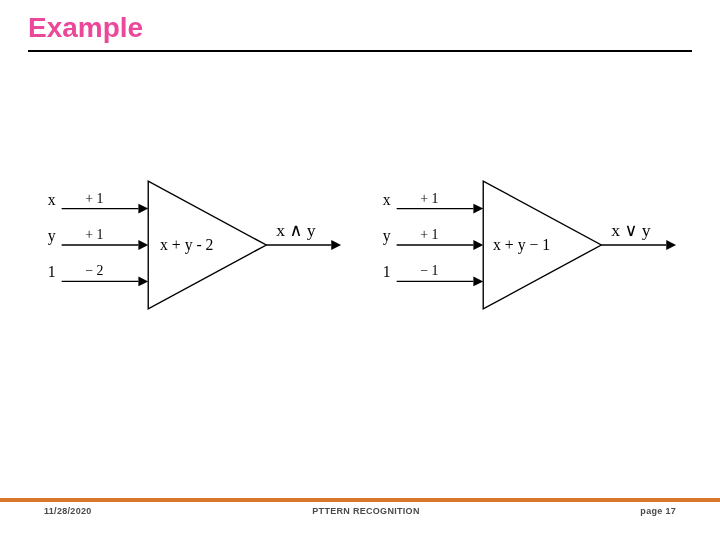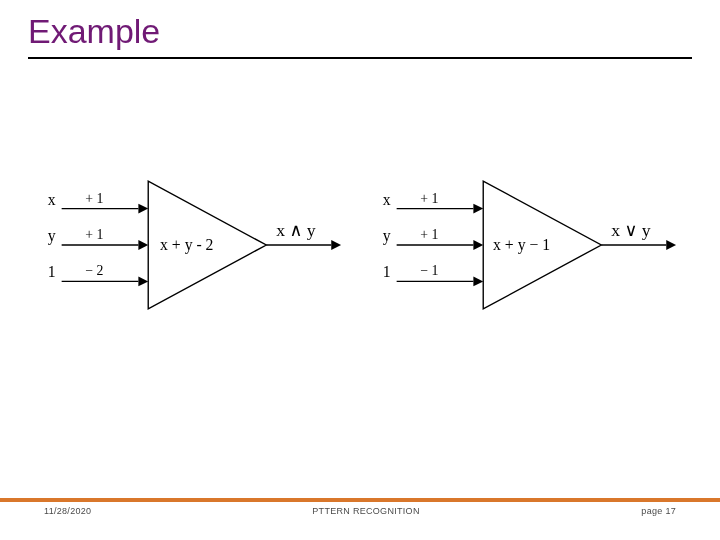--- a/index.html
+++ b/index.html
@@ -1,24 +1,24 @@
 <!DOCTYPE html>
 <html><head>
 <meta charset="utf-8">
 <style>
   * { box-sizing: border-box; margin: 0; padding: 0; }
   html, body { width: 720px; height: 540px; font-family: "Segoe UI", Arial, sans-serif; background: #fff; overflow: hidden; }
   .slide { width: 720px; height: 540px; position: relative; background: #fff; }
   .title-bar { position: absolute; top: 12px; left: 28px; right: 28px; }
-  .title-text { font-size: 34px; font-weight: 400; color: #701a75; font-family: "Segoe UI Light","Segoe UI",Arial,sans-serif; }
+  .title-text { font-size: 28px; font-weight: 700; color: #ec4899; font-family: "Segoe UI Light","Segoe UI",Arial,sans-serif; }
   .underline { height: 2px; background: #000; margin-top: 6px; }
   .content { position: absolute; top: 170px; left: 40px; right: 40px; height: 150px; display: flex; gap: 30px; }
   .diagram { flex: 1; position: relative; }
   .diagram svg { width: 100%; height: 100%; }
-  .footer { position: absolute; left: 0; right: 0; bottom: 18px; height: 26px; }
+  .footer { position: absolute; left: 0; right: 0; bottom: 18px; height: 26px; font-weight: bold; }
   .orange-bar { position: absolute; left: 0; right: 0; top: 2px; height: 4px; background: #d9772b; }
   .footer-row { position: absolute; left: 0; right: 0; top: 10px; display: flex; justify-content: space-between; align-items: center; padding: 0 44px; font-size: 9px; color: #4a4a4a; letter-spacing: 0.3px; }
   .footer-center { position: absolute; left: 50%; transform: translateX(-50%); margin-left: 6px; }
   .footer-right { }
   svg text { font-family: "Times New Roman", serif; font-size: 16px; fill: #000; }
   svg .sign { font-size: 14px; }
   svg .center { font-size: 16px; }
   svg .out { font-size: 18px; }
   svg line, svg polygon, svg path { stroke: #000; stroke-width: 1.4; fill: none; }
   svg .arrowhead { fill: #000; stroke: none; }

